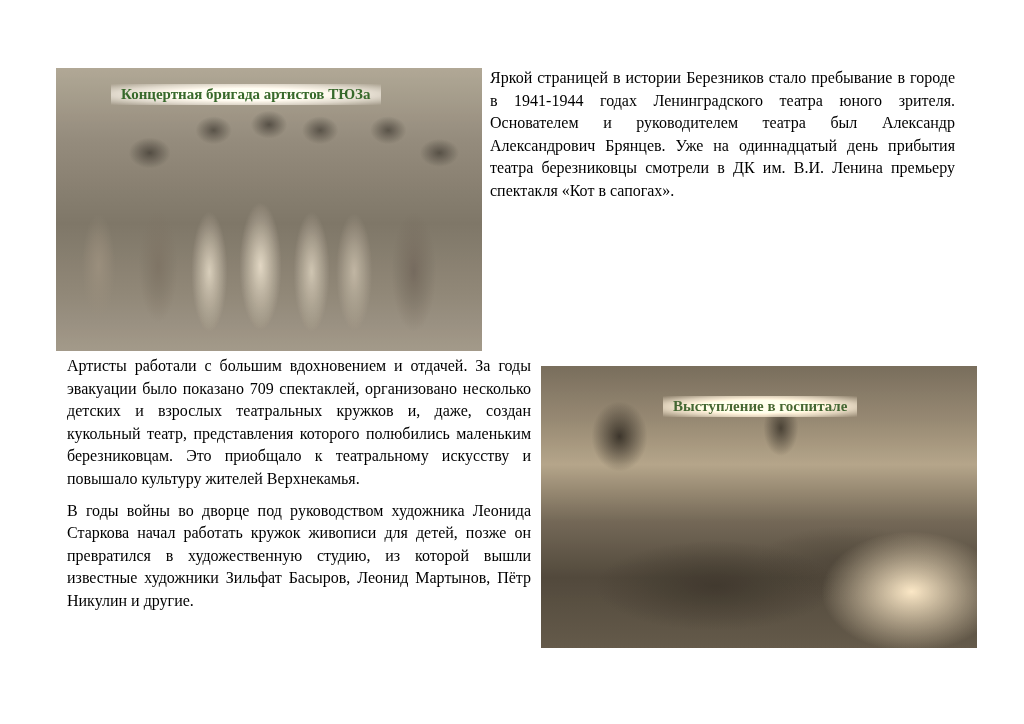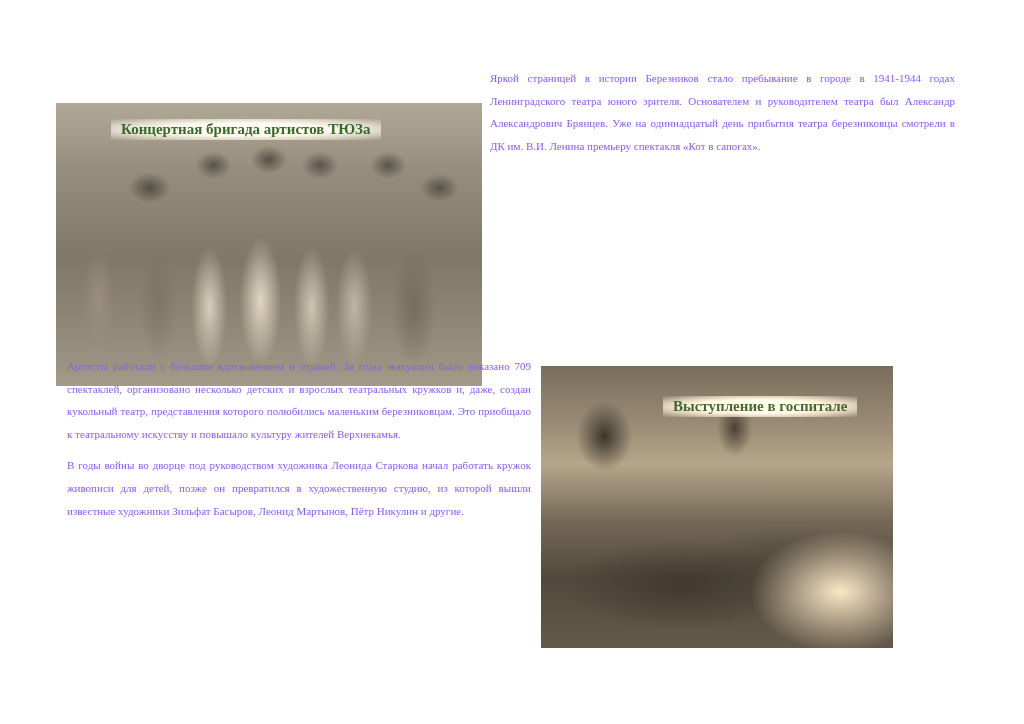--- a/index.html
+++ b/index.html
@@ -32,26 +32,25 @@
         radial-gradient(ellipse 28px 20px at 90% 30%, rgba(60,55,48,0.7), transparent 70%),
         radial-gradient(ellipse 22px 70px at 10% 70%, rgba(150,140,125,0.9), transparent 75%),
         radial-gradient(ellipse 26px 75px at 24% 70%, rgba(120,110,98,0.85), transparent 75%),
         radial-gradient(ellipse 24px 80px at 36% 72%, rgba(215,208,195,0.9), transparent 75%),
         radial-gradient(ellipse 28px 85px at 48% 70%, rgba(225,218,205,0.9), transparent 75%),
         radial-gradient(ellipse 24px 80px at 60% 72%, rgba(205,198,185,0.9), transparent 75%),
         radial-gradient(ellipse 24px 78px at 70% 72%, rgba(190,182,168,0.9), transparent 75%),
         radial-gradient(ellipse 30px 80px at 84% 72%, rgba(110,100,90,0.85), transparent 75%),
         linear-gradient(180deg, #a9a396 0%, #8f887c 25%, #7a7367 55%, #8b8477 80%, #9c958a 100%);
       filter: sepia(0.15);
-      margin-top: 35px;
     }
     .photo-hospital {
       left: 541px;
       top: 366px;
-      width: 352px;
+      width: 436px;
       height: 282px;
       background:
         radial-gradient(ellipse 120px 80px at 85% 80%, rgba(245,232,210,0.9), transparent 75%),
         radial-gradient(ellipse 40px 50px at 18% 25%, rgba(40,34,28,0.85), transparent 70%),
         radial-gradient(ellipse 25px 40px at 55% 22%, rgba(50,44,36,0.8), transparent 70%),
         radial-gradient(ellipse 160px 60px at 40% 78%, rgba(55,48,40,0.75), transparent 75%),
         radial-gradient(ellipse 120px 50px at 70% 70%, rgba(70,62,52,0.65), transparent 75%),
         linear-gradient(180deg, #6f665a 0%, #8c8171 20%, #a69a86 35%, #6b6154 55%, #4c443a 75%, #5d5447 100%);
       filter: sepia(0.35);
     }
@@ -67,22 +66,22 @@
     .caption-troupe {
       left: 55px;
       top: 16px;
     }
     .caption-hospital {
       left: 122px;
       top: 30px;
     }
     .text-block {
       position: absolute;
-      color: #8b5cf6;
-      font-size: 11px;
+      color: #000000;
+      font-size: 16px;
       line-height: 22.6px;
       text-align: justify;
     }
     .text-block p {
       margin: 0 0 9px 0;
     }
     .text-top {
       left: 490px;
       top: 67px;
       width: 465px;

